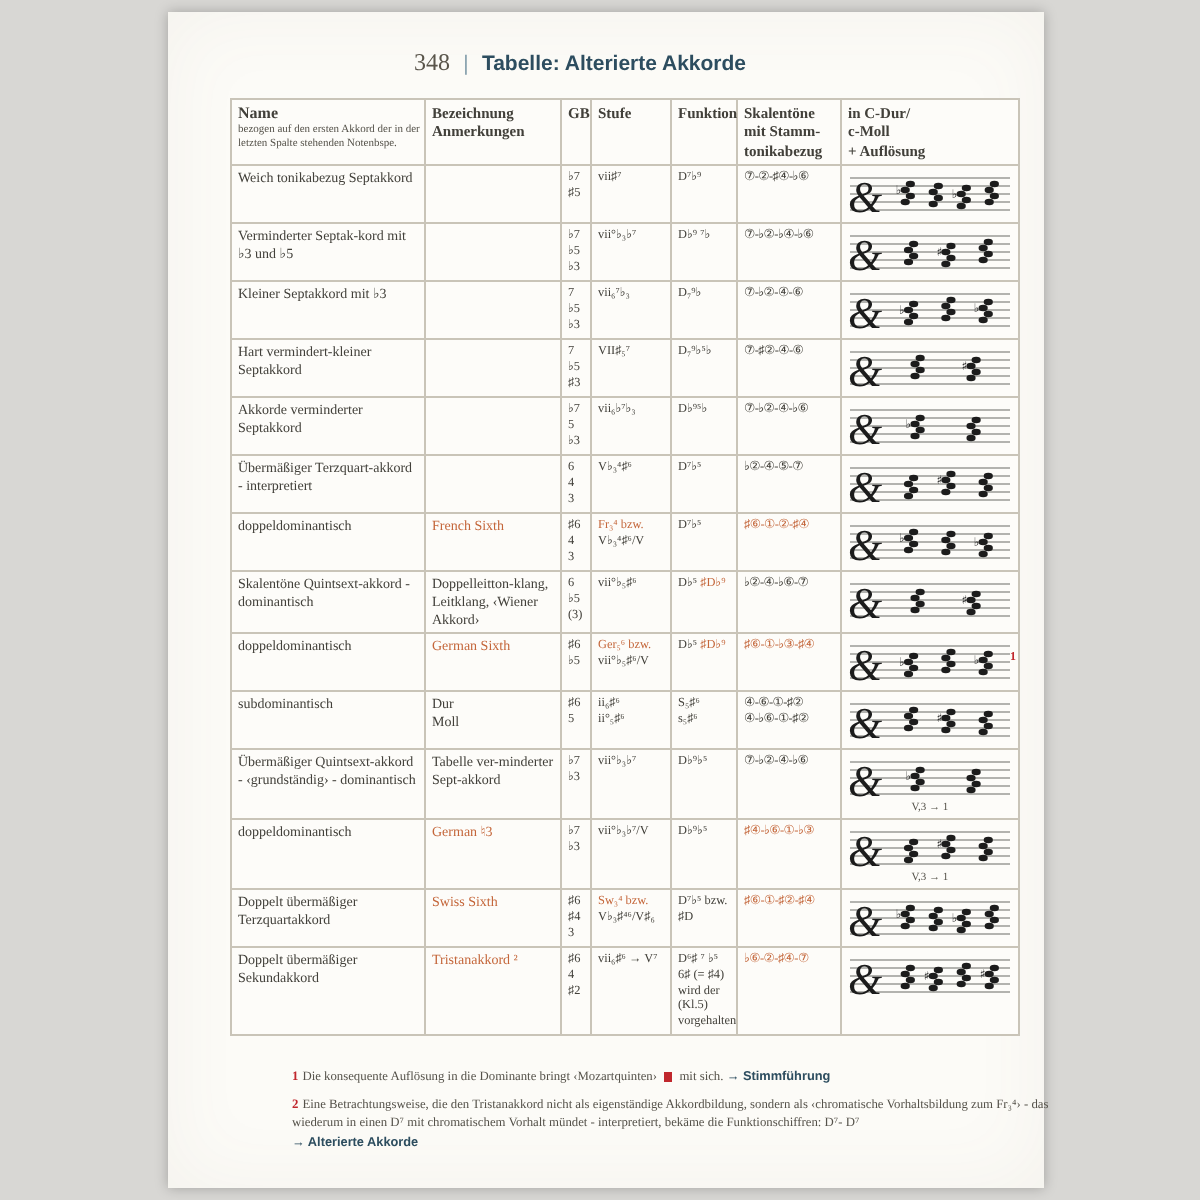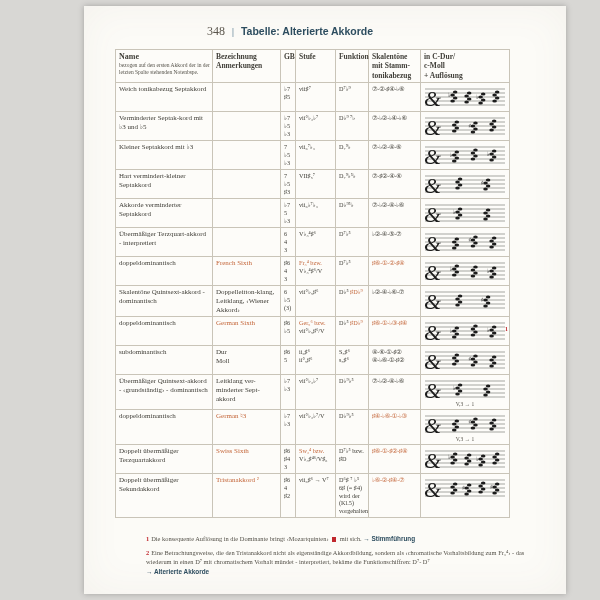--- a/index.html
+++ b/index.html
@@ -1,17 +1,17 @@
 <!DOCTYPE html>
 <html><head>
 <meta charset="utf-8">
 <style>
   html,body{margin:0;padding:0;}
   body{width:600px;height:600px;background:#d8d7d4;font-family:"Liberation Serif",serif;overflow:hidden;}
-  #page{position:relative;width:482px;height:588px;margin:6px auto 0 84px;background:#fcfbf7;
+  #page{position:relative;width:438px;height:588px;margin:6px auto 0 84px;background:#fcfbf7;
         box-shadow:0 0 6px rgba(0,0,0,.25), inset 0 0 40px rgba(120,110,90,.06);}
   #content{padding:18px 0 0 31px;}
   
   .titlebar{margin-left:92px;margin-bottom:10px;font-size:11px;white-space:nowrap;}
   .pagenum{font-family:"Liberation Serif",serif;color:#5a554b;font-size:12px;}
   .tbar{color:#7a96a5;margin:0 4px;font-weight:bold;}
   .ttext{font-family:"Liberation Sans",sans-serif;font-weight:bold;color:#2d4d5f;font-size:10.5px;}
   
   table{border-collapse:collapse;table-layout:fixed;width:394px;background:#fdfcf9;}
   col.c1{width:97px}col.c2{width:68px}col.c3{width:15px}col.c4{width:40px}
@@ -444,21 +444,21 @@
                   <ellipse cx="71.14666666666668" cy="16" rx="2.3" ry="1.6" fill="#1c1c1c"></ellipse>
                   <ellipse cx="68.58666666666667" cy="19" rx="2.3" ry="1.6" fill="#1c1c1c"></ellipse>
                 </svg>
 
       </div>
     </td>
   </tr>
 
   <tr>
     <td class="c-name">Übermäßiger Quintsext-akkord - ‹grundständig› - dominantisch</td>
-    <td class="c-bez pre"><span>Leitklang ver-minderter Sept-akkord</span></td>
+    <td class="c-bez pre"><span>Tabelle ver-minderter Sept-akkord</span></td>
     <td class="c-gb gbcell pre">♭7
 ♭3</td>
     <td class="c-stufe stufecell pre"><span>vii°♭₃♭⁷</span></td>
     <td class="c-funk funkcell pre"><span>D♭⁹♭⁵</span></td>
     <td class="c-skala skala pre"><span>⑦-♭②-④-♭⑥</span></td>
     <td class="notcell">
       <div class="staffwrap">
         <svg class="staff-svg" width="84" height="26" viewBox="0 0 84 26">
                   <line x1="2" y1="5" x2="82" y2="5" stroke="#6b6b66" stroke-width="0.6"></line>
                   <line x1="2" y1="9" x2="82" y2="9" stroke="#6b6b66" stroke-width="0.6"></line>

